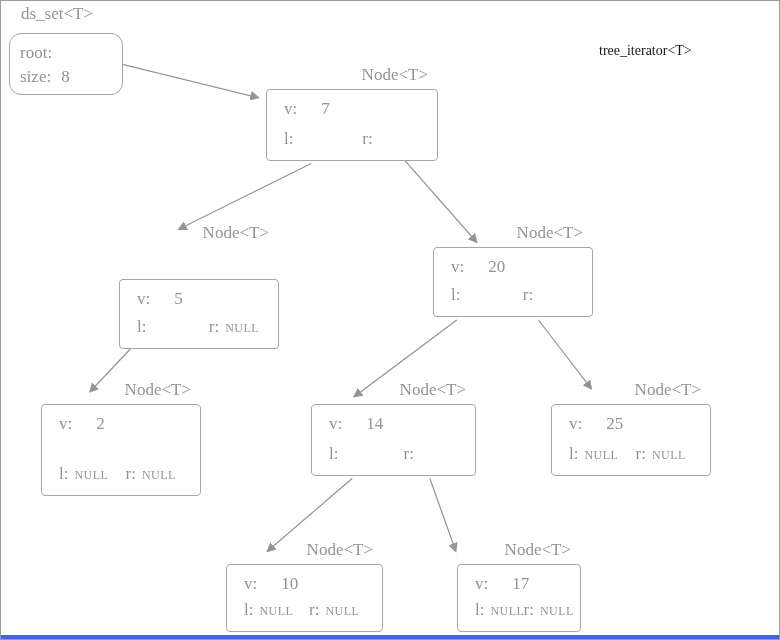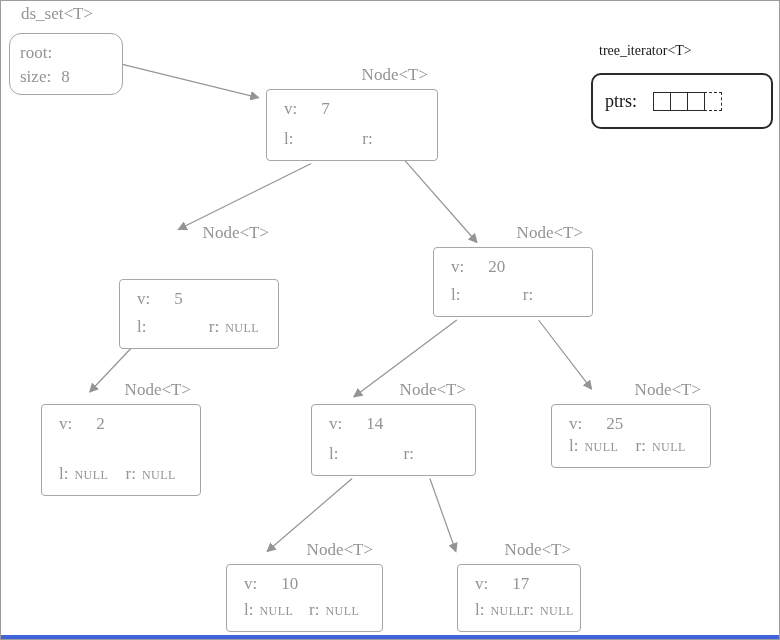--- a/index.html
+++ b/index.html
@@ -131,29 +131,20 @@
   <div class="dsset-box">
     <div class="row">
       <span>root:</span>
     </div>
     <div class="row">
       <span>size:</span><span class="val">8</span>
     </div>
   </div>
 
   <div class="iter-title">tree_iterator&lt;T&gt;</div>
-  <div class="iter-box">
-    <span>ptrs:</span>
-    <div class="cells">
-      <div class="cell"></div>
-      <div class="cell"></div>
-      <div class="cell"></div>
-      <div class="cell dashed"></div>
-    </div>
-  </div>
 
   <div class="node" style="left:265px; top:62px; width:172px;">
     <div class="node-title">Node&lt;T&gt;</div>
     <div class="node-box" style="height:72px;">
       <div class="vrow">
         <span class="lbl">v:</span><span class="val">7</span>
       </div>
       <div class="brow">
         <span class="grp">
             <span>l:</span>
@@ -238,21 +229,21 @@
         <span class="grp rgrp">
             <span>r:</span>
             <span class="nul"></span>
           </span>
       </div>
     </div>
   </div>
 
   <div class="node null2" style="left:550px; top:377px; width:160px;">
     <div class="node-title">Node&lt;T&gt;</div>
-    <div class="node-box" style="height:64px;">
+    <div class="node-box" style="height:72px;">
       <div class="vrow">
         <span class="lbl">v:</span><span class="val">25</span>
       </div>
       <div class="brow">
         <span class="grp">
             <span>l:</span>
             <span class="nul">NULL</span>
           </span>
         <span class="grp rgrp">
             <span>r:</span>

